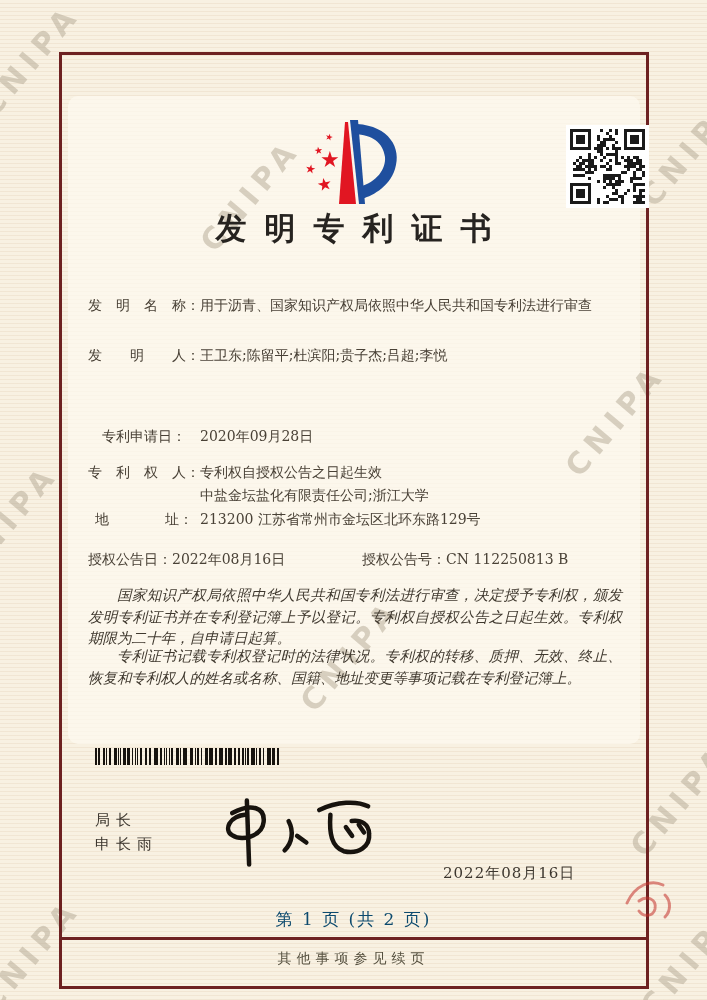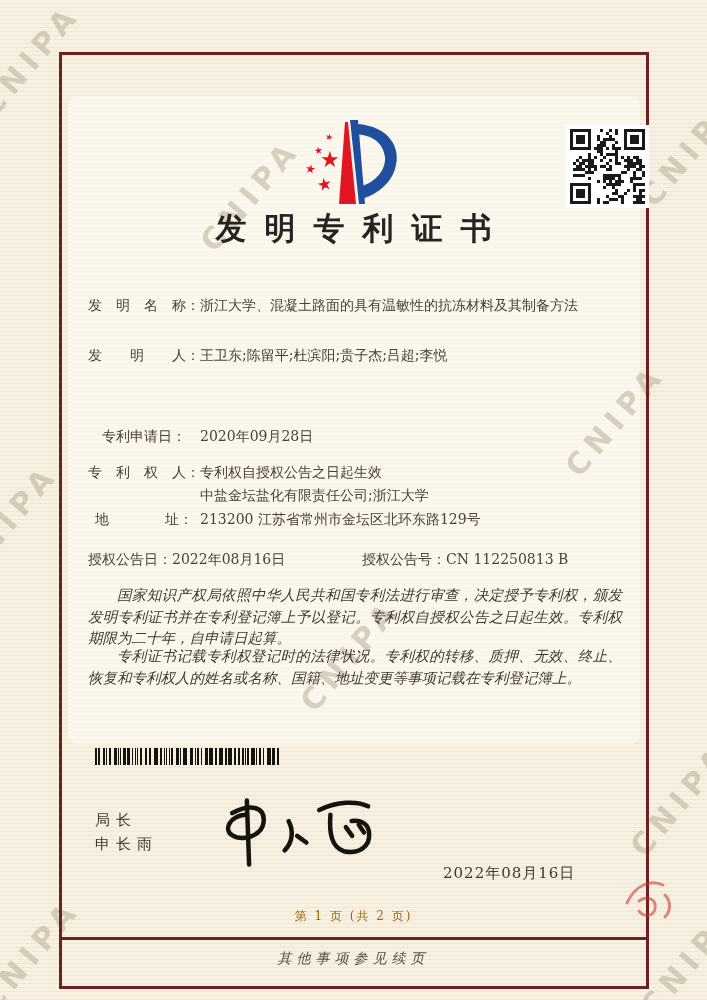--- a/index.html
+++ b/index.html
@@ -32,24 +32,24 @@
   }
   .row{position:absolute;left:88px;font-size:14px;color:#494136;white-space:nowrap;}
   .lbl{display:inline-block;min-width:112px;color:#494136;text-align:center;}
   .val{color:#494136;}
   .para{
     position:absolute;left:88px;width:534px;font-size:14.5px;line-height:21.5px;
     color:#3f382e;text-align:justify;text-indent:2em;font-style:italic;
   }
   .sig-title{position:absolute;left:95px;font-size:15px;letter-spacing:6px;color:#3c362e;}
   .date{position:absolute;left:443px;top:864px;font-size:15px;letter-spacing:1px;color:#3c362e;}
-  .page-info{position:absolute;left:0;right:0;top:908px;text-align:center;font-size:12px;color:#a16207;letter-spacing:2px;}
+  .page-info{position:absolute;left:0;right:0;top:908px;text-align:center;font-size:17px;color:#0c4a6e;letter-spacing:2px;}
   .footer-note{
     position:absolute;left:0;right:0;top:950px;text-align:center;font-size:14px;
-    color:#55503f;letter-spacing:5px;font-style:italic;
+    color:#55503f;letter-spacing:5px;
   }
   .star{position:absolute;color:#e11622;line-height:1;pointer-events:none;}
   .logo-svg,.qr,.barcode,.sig-svg,.seal-svg{position:absolute;}
   .logo-svg{left:295px;top:112px;}
   .qr{left:566px;top:125px;background:#ffffff;padding:4px;}
   .barcode{left:95px;top:748px;}
   .sig-svg{left:205px;top:795px;transform:rotate(-2deg);}
   .seal-svg{left:605px;top:855px;opacity:.55;}
 </style>
 </head>
@@ -364,21 +364,21 @@
       <rect x="51" y="72" width="3" height="3" fill="#1a1a1a"></rect>
       <rect x="63" y="72" width="3" height="3" fill="#1a1a1a"></rect>
       <rect x="66" y="72" width="3" height="3" fill="#1a1a1a"></rect>
       <rect x="69" y="72" width="3" height="3" fill="#1a1a1a"></rect>
       <rect x="72" y="72" width="3" height="3" fill="#1a1a1a"></rect>
     </svg>
 
   <div class="title">发明专利证书</div>
 
   <div class="row" style="top:297px">
-    <span class="lbl">发　明　名　称：</span><span class="val">浙江大学、混凝土路面的具有温敏性的抗冻材料及其制备方法</span>
+    <span class="lbl">发　明　名　称：</span><span class="val">用于沥青、国家知识产权局依照中华人民共和国专利法进行审查</span>
   </div>
   <div class="row" style="top:347px">
     <span class="lbl">发　　明　　人：</span><span class="val">王卫东;陈留平;杜滨阳;贵子杰;吕超;李悦</span>
   </div>
   <div class="row" style="top:428px">
     <span class="lbl">专利申请日：</span><span class="val">2020年09月28日</span>
   </div>
   <div class="row" style="top:464px">
     <span class="lbl">专　利　权　人：</span><span class="val">专利权自授权公告之日起生效</span>
   </div>

